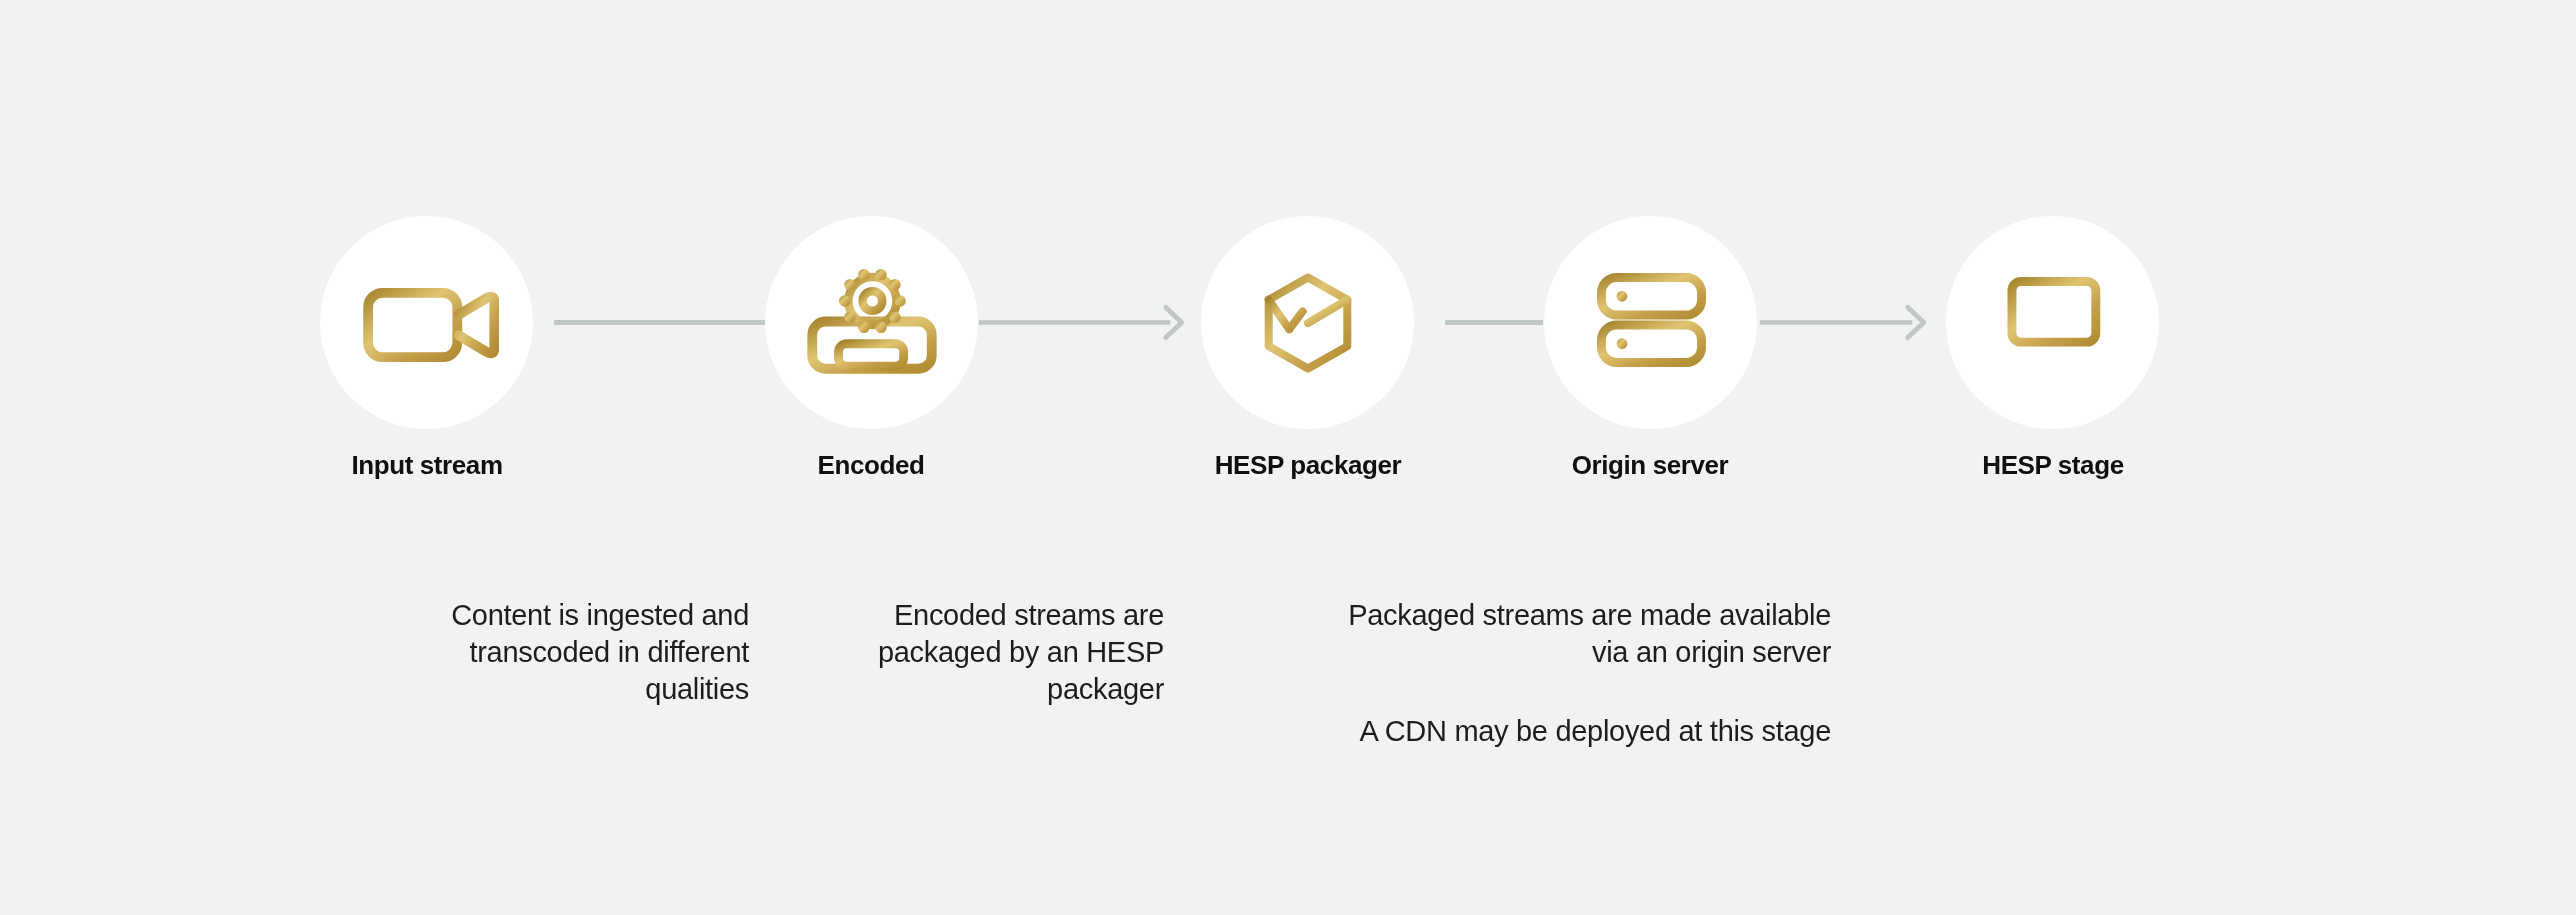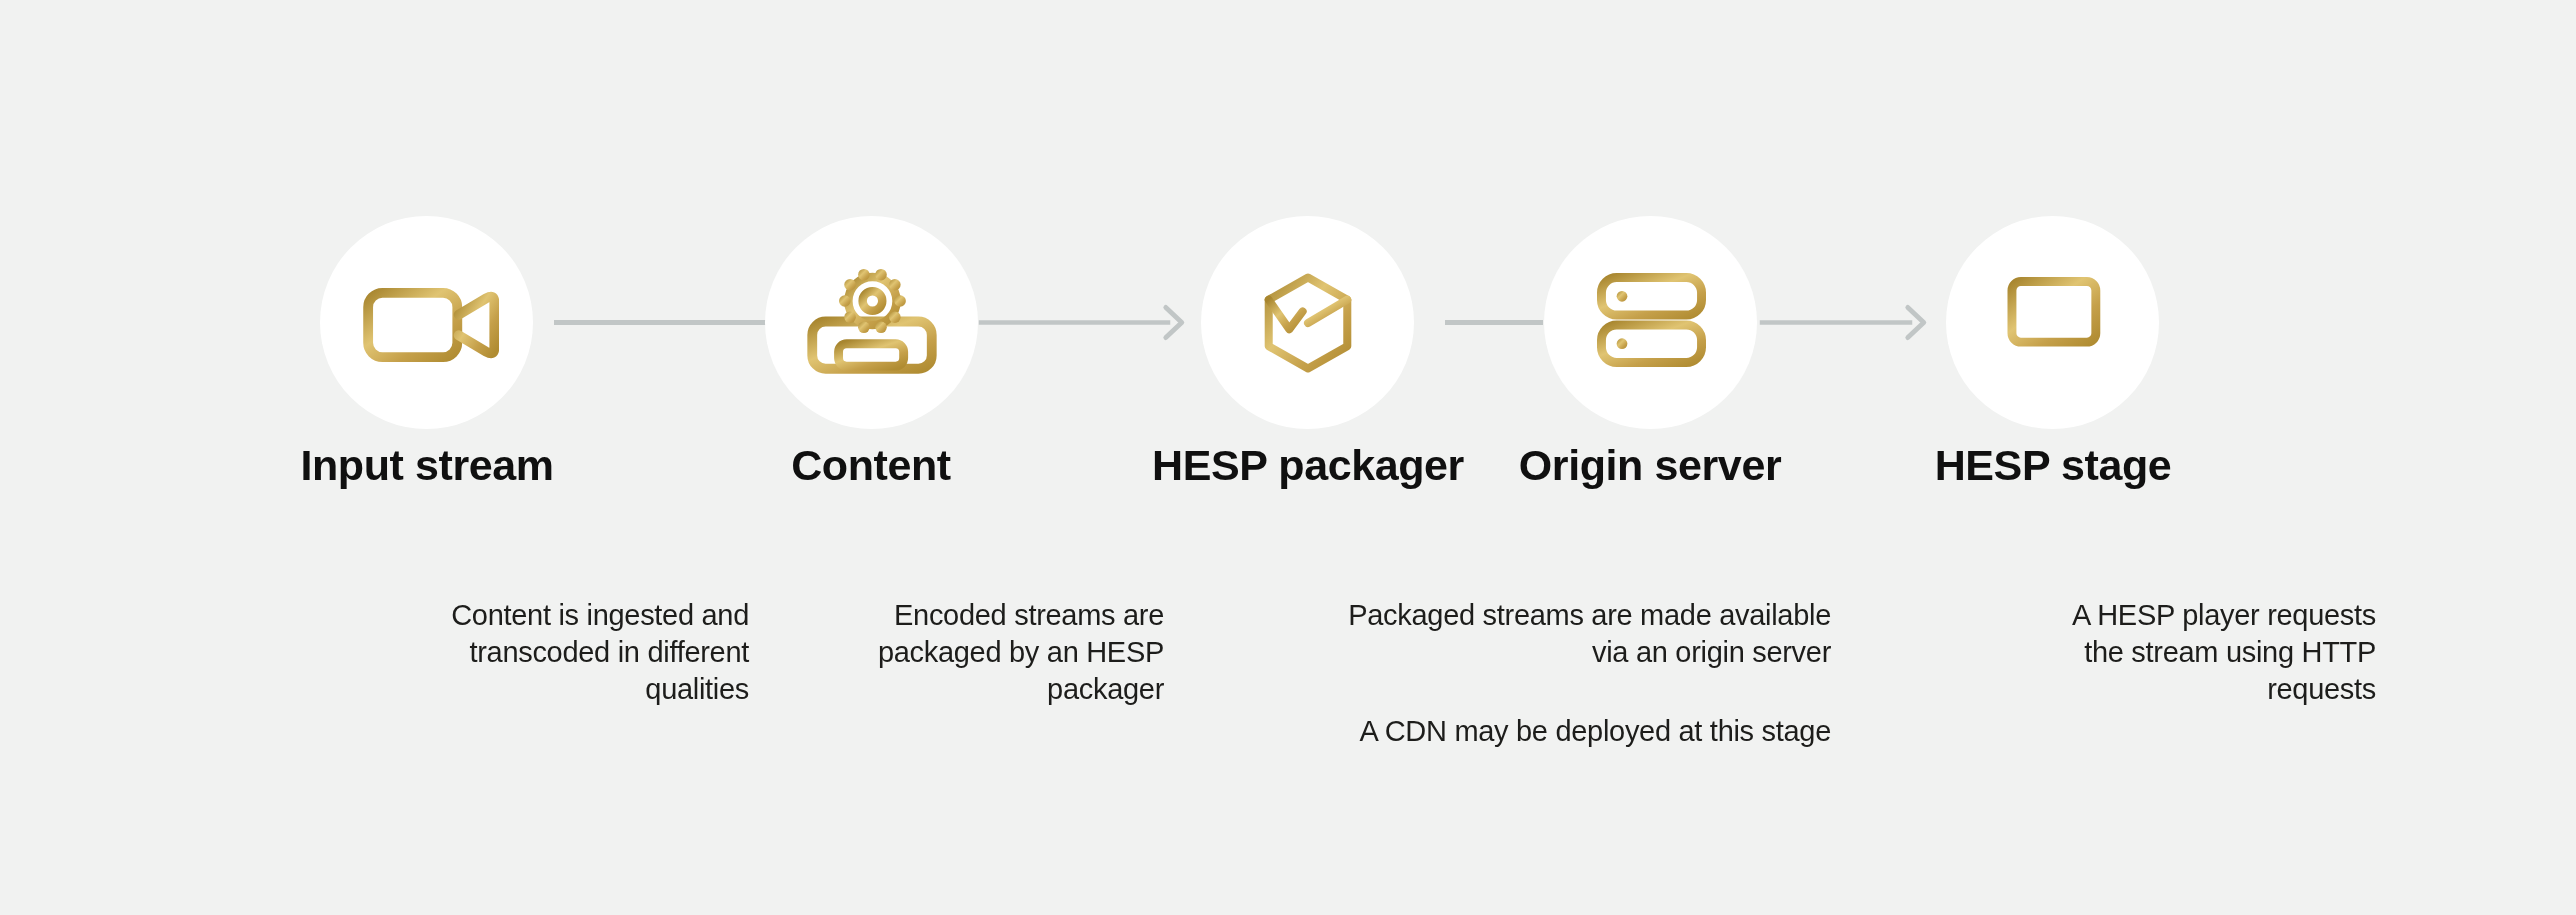--- a/index.html
+++ b/index.html
@@ -21,21 +21,21 @@
   .connector-line{
     position:absolute;
     height:4.5px;top:320px;
     background:var(--connector,#c1c6c6);
   }
   .connector-arrow{position:absolute;top:303px;}
   .stage-label{
     position:absolute;
     top:445px;width:394px;
     text-align:center;
-    font-size:43px;font-weight:700;
+    font-size:26px;font-weight:700;
     letter-spacing:-0.4px;
     color:var(--heading,#101010);
     line-height:41px;
     white-space:nowrap;
   }
   .desc{
     position:absolute;
     top:597px;
     font-size:29px;line-height:37px;
     letter-spacing:-0.3px;
@@ -161,40 +161,35 @@
         <stop offset="1" stop-color="#b08c32"></stop>
       </linearGradient>
     </defs>
     <g fill="none" stroke="url(#gold5)" stroke-linejoin="round" stroke-linecap="round">
       <rect x="20" y="5" width="94" height="68" rx="10" stroke-width="10"></rect>
       <line x1="6" y1="92" x2="126" y2="92" stroke-width="11"></line>
     </g>
   </svg>
 
   <div class="stage-label" style="left:230px;">Input stream</div>
-  <div class="stage-label" style="left:674px;">Content</div>
+  <div class="stage-label" style="left:674px;">Encoded</div>
   <div class="stage-label" style="left:1453px;">Origin server</div>
   <div class="stage-label" style="left:1111px;">HESP packager</div>
   <div class="stage-label" style="left:1856px;">HESP stage</div>
 
   <div class="desc" style="left:320px;width:429px;">
     <p>Content is ingested and
 transcoded in different
 qualities</p>
   </div>
   <div class="desc" style="left:735px;width:429px;">
     <p>Encoded streams are
 packaged by an HESP
 packager</p>
   </div>
   <div class="desc" style="left:1205px;width:626px;">
     <p>Packaged streams are made available
 via an origin server</p>
     <p>A CDN may be deployed at this stage</p>
   </div>
-  <div class="desc" style="left:1947px;width:429px;">
-    <p>A HESP player requests
-the stream using HTTP
-requests</p>
-  </div>
 
 </div>
 
 
 </body></html>

